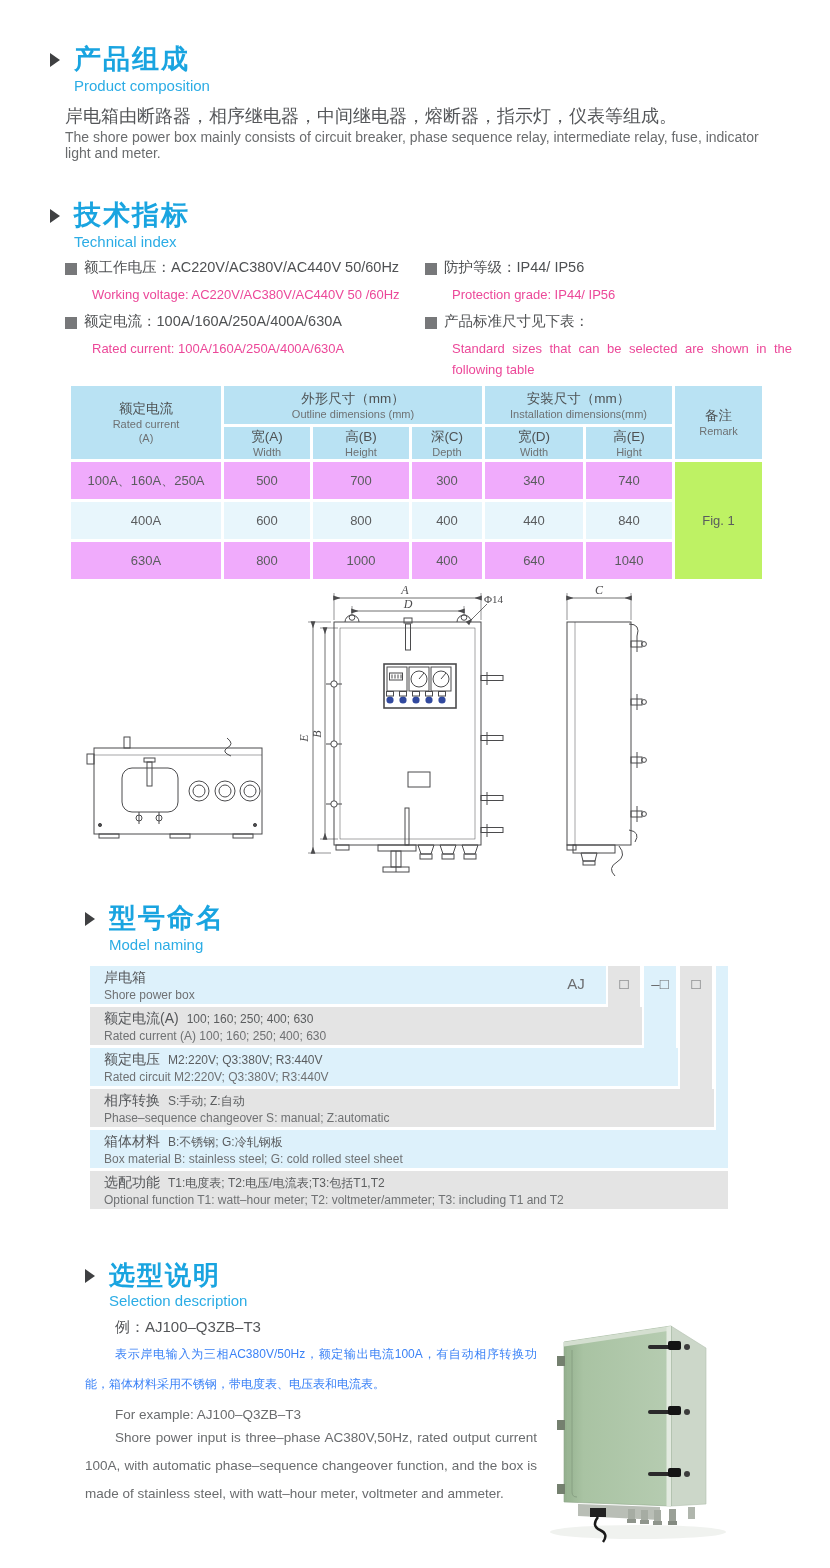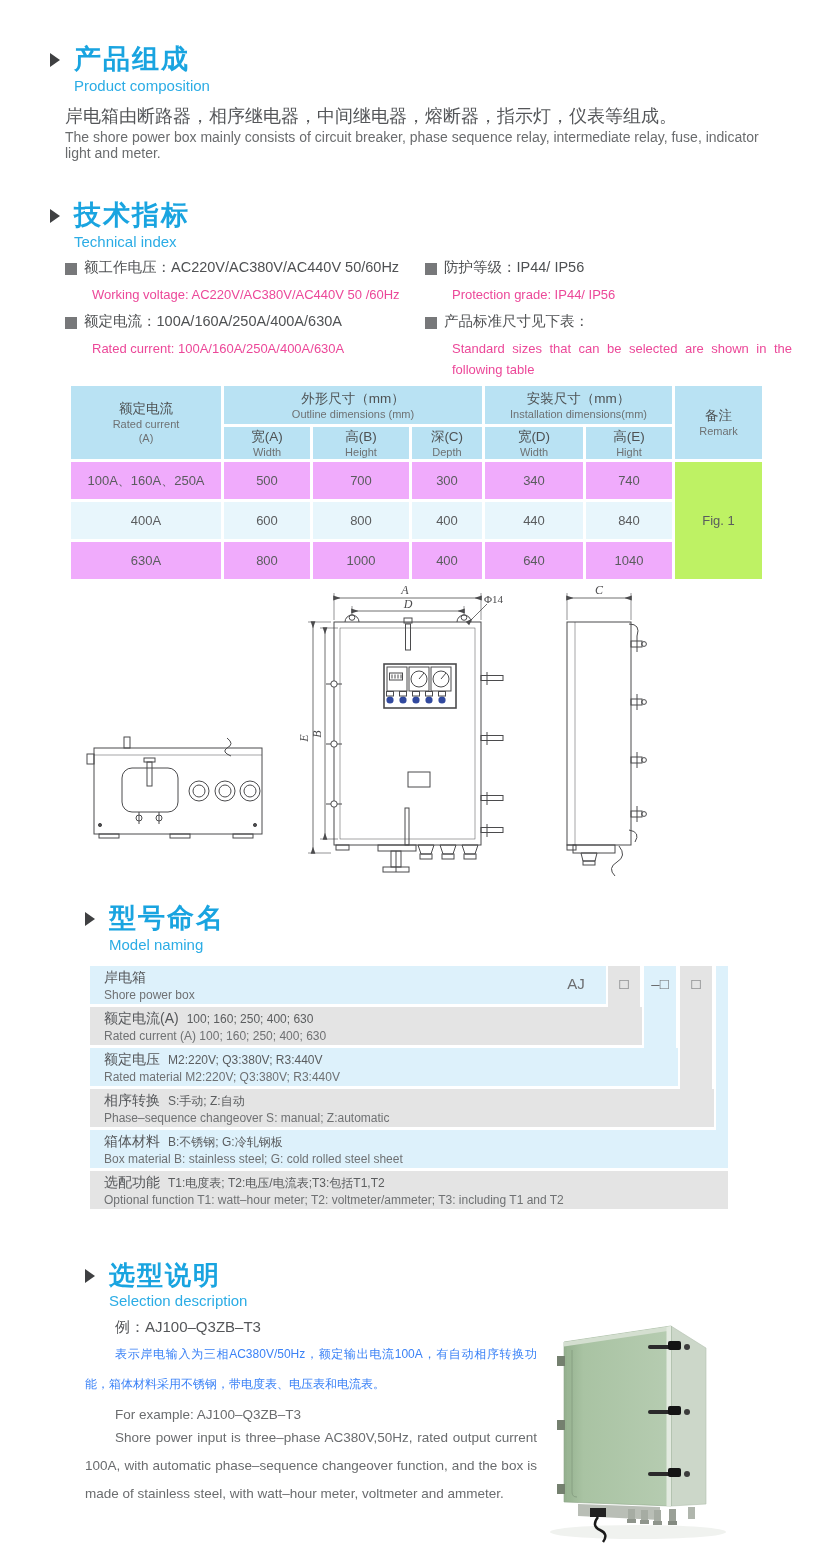--- a/index.html
+++ b/index.html
@@ -377,21 +377,21 @@
     <div class="mrow-text" style="top:0;">
       <div class="m-zh"><span>岸电箱</span><span class="m-val"></span></div>
       <div class="m-en">Shore power box</div>
     </div>
     <div class="mrow-text" style="top:41px;">
       <div class="m-zh"><span>额定电流(A)</span><span class="m-val">100; 160; 250; 400; 630</span></div>
       <div class="m-en">Rated current (A) 100; 160; 250; 400; 630</div>
     </div>
     <div class="mrow-text" style="top:82px;">
       <div class="m-zh"><span>额定电压</span><span class="m-val">M2:220V;  Q3:380V;  R3:440V</span></div>
-      <div class="m-en">Rated material  M2:220V;  Q3:380V;  R3:440V</div>
+      <div class="m-en">Rated circuit  M2:220V;  Q3:380V;  R3:440V</div>
     </div>
     <div class="mrow-text" style="top:123px;">
       <div class="m-zh"><span>相序转换</span><span class="m-val">S:手动; Z:自动</span></div>
       <div class="m-en">Phase–sequence changeover  S: manual;  Z:automatic</div>
     </div>
     <div class="mrow-text" style="top:164px;">
       <div class="m-zh"><span>箱体材料</span><span class="m-val">B:不锈钢;  G:冷轧钢板</span></div>
       <div class="m-en">Box material   B: stainless steel; G: cold rolled steel sheet</div>
     </div>
     <div class="mrow-text" style="top:205px;">

